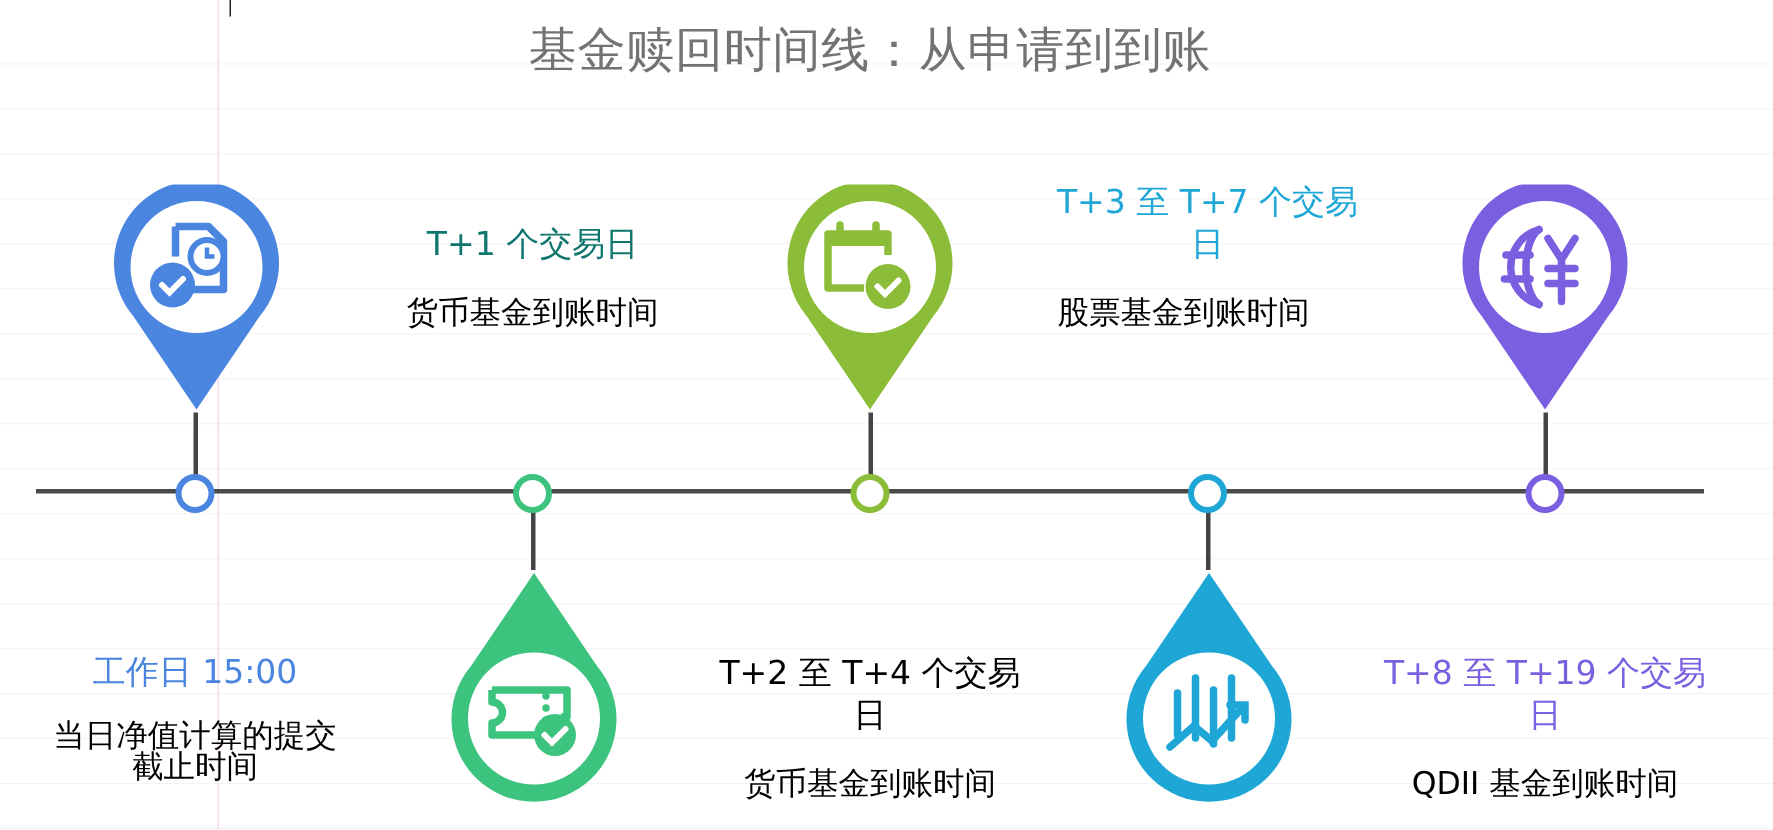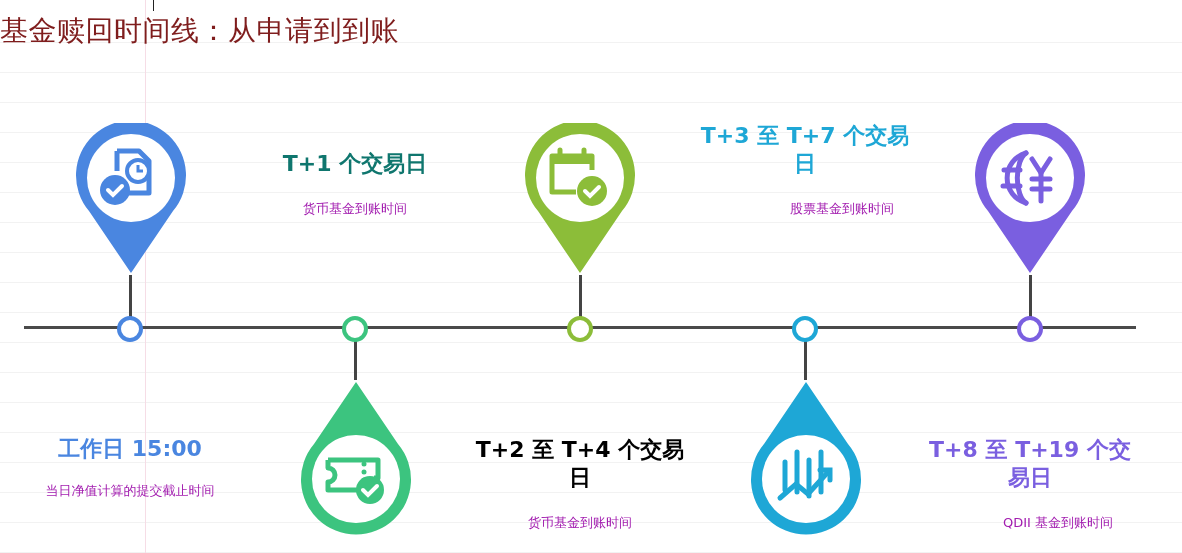--- a/index.html
+++ b/index.html
@@ -9,35 +9,35 @@
       font-family: "DejaVu Sans", "Liberation Sans", sans-serif;
     }
     .ruled {
       position: absolute; inset: 0;
       background-image: repeating-linear-gradient(to bottom, transparent 0, transparent 29px, #f2f2f2 29px, #f2f2f2 30px);
       background-position: 0 13px;
     }
     .margin-line { position: absolute; left: 145px; top: 0; width: 1px; height: 553px; background: #f6dde6; }
     .cursor { position: absolute; left: 153px; top: 0; width: 1px; height: 11px; background: #222; }
     .title {
-      position: absolute; left: 0; width: 1160px; top: 12px; text-align: left;
-      font-size: 28px; color: #7f1d1d; letter-spacing: 0.5px;
+      position: absolute; left: 0; width: 1160px; top: 12px; text-align: center;
+      font-size: 32px; color: #737373; letter-spacing: 0.5px;
     }
     .axis { position: absolute; left: 24px; top: 326px; width: 1112px; height: 3px; background: #4a4a4a; }
     .node {
       position: absolute; width: 18px; height: 18px; border-radius: 50%;
       border: 4px solid; background: #fff; top: 316px;
     }
     .stem { position: absolute; width: 3px; background: #444; }
     .pin { position: absolute; }
     .label-title {
-      position: absolute; text-align: center; font-weight: bold; font-size: 22px; line-height: 28px;
+      position: absolute; text-align: center; font-weight: normal; font-size: 22px; line-height: 28px;
     }
     .label-desc {
-      position: absolute; text-align: center; font-size: 13px; line-height: 21px; color: #a21caf;
+      position: absolute; text-align: center; font-size: 21px; line-height: 21px; color: #000000;
     }
   </style>
 </head>
 <body>
 
 <div class="ruled"></div>
 <div class="margin-line"></div>
 <div class="cursor"></div>
 
 <div class="title">基金赎回时间线：从申请到到账</div>
@@ -102,29 +102,29 @@
   <g stroke="#1ea7d6" stroke-width="5" stroke-linecap="round" fill="none">
     <path d="M35 82 v28"></path>
     <path d="M47 72 v40"></path>
     <path d="M59 80 v36"></path>
     <path d="M71 72 v40"></path>
     <path d="M30 118 l16 -14 l12 10 l20 -22"></path>
     <path d="M70 90 h10 v10"></path>
   </g>
 </svg>
 <div class="label-title" style="left:700px;width:210px;top:122px;color:#1ea7d6">T+3 至 T+7 个交易日</div>
-<div class="label-desc" style="left:737px;width:210px;top:198px">股票基金到账时间</div>
+<div class="label-desc" style="left:684px;width:210px;top:198px">股票基金到账时间</div>
 
 <svg class="pin" style="left:974px;top:123px" width="112" height="152" viewBox="0 0 112 152">
   <path d="M56 150 L14 88 A55 55 0 1 1 98 88 Z" fill="#7a5fe0"></path>
   <circle cx="56" cy="55" r="44" fill="#fff"></circle>
   <g stroke="#7a5fe0" stroke-width="5" fill="none" stroke-linecap="round">
     <path d="M52 30 A26 26 0 0 0 52 80"></path>
     <path d="M52 30 A12 26 0 0 0 52 80"></path>
     <path d="M30 47 h16 M29 63 h17"></path>
     <path d="M58 36 l9 14 l9 -14"></path>
     <path d="M67 50 v28 M58 56 h18 M58 66 h18"></path>
   </g>
 </svg>
 <div class="stem" style="left:1029px;top:275px;height:42px"></div>
 <div class="node" style="left:1017px;border-color:#7a5fe0"></div>
 <div class="label-title" style="left:920px;width:220px;top:436px;color:#7a5fe0">T+8 至 T+19 个交易日</div>
-<div class="label-desc" style="left:948px;width:220px;top:512px">QDII 基金到账时间</div>
+<div class="label-desc" style="left:920px;width:220px;top:512px">QDII 基金到账时间</div>
 
 </body></html>

